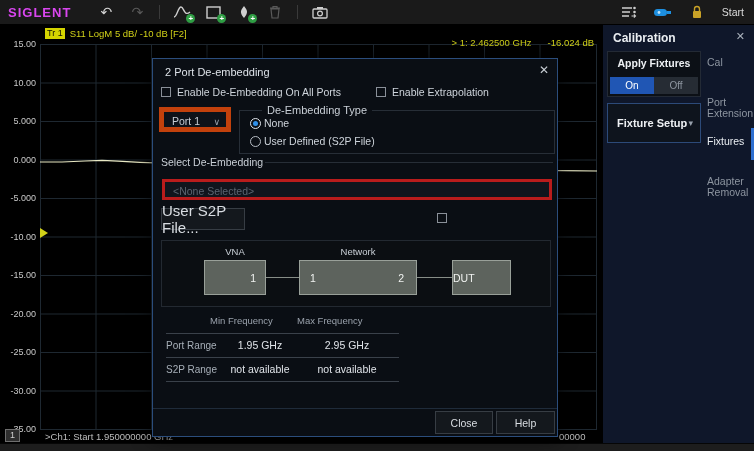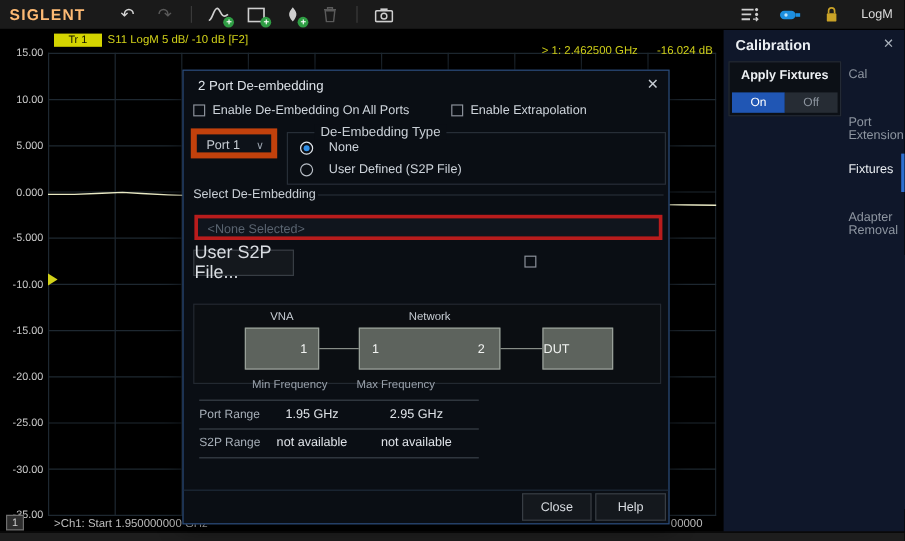--- a/index.html
+++ b/index.html
@@ -3,38 +3,38 @@
 <meta charset="utf-8">
 <style>
   * { margin:0; padding:0; box-sizing:border-box; }
   html,body { background:#000; }
   body { font-family:"Liberation Sans","DejaVu Sans",sans-serif; }
   #root { position:relative; width:754px; height:451px; background:#000; overflow:hidden; color:#ddd; }
 
   
   .toolbar { position:absolute; left:0; top:0; width:754px; height:25px; background:#1a1a1a;
              display:flex; align-items:center; border-bottom:1px solid #000; }
-  .logo { margin-left:8px; font-weight:bold; font-size:13px; letter-spacing:1px; color:#fdba74; }
+  .logo { margin-left:8px; font-weight:bold; font-size:13px; letter-spacing:1px; color:#d946ef; }
   .tools { display:flex; align-items:center; gap:13px; margin-left:26px; }
   .tool { position:relative; width:18px; height:16px; display:flex; align-items:center; justify-content:center;
           color:#d6d6d6; font-size:14px; line-height:1; cursor:pointer; }
   .tool.dim { color:#5a5a5a; }
   .tool svg { display:block; }
   .vsep { width:1px; height:14px; background:#3a3a3a; }
   .badge { position:absolute; right:-4px; bottom:-3px; width:9px; height:9px; border-radius:50%;
            background:#2f9e44; color:#fff; font-size:8px; line-height:9px; text-align:center; font-weight:bold; }
   .top-right { margin-left:auto; display:flex; align-items:center; gap:16px; margin-right:10px; }
   .local { font-size:10.5px; color:#dcdcdc; }
 
   
   .plot-region { position:absolute; left:0; top:25px; width:603px; height:418px; background:#000; }
   .ylab { position:absolute; left:0; width:36px; text-align:right; font-size:9px; color:#c9c9c9; }
   .grid-svg { position:absolute; left:40px; top:13px; }
   .trace-line-info { position:absolute; left:45px; top:3px; display:flex; align-items:center; gap:5px; font-size:9.5px; }
-  .tr-badge { background:#d4d400; color:#101000; padding:0 12px; font-size:9px; line-height:11px; }
+  .tr-badge { background:#d4d400; color:#101000; padding:0 2px; font-size:9px; line-height:11px; }
   .tr-text { color:#d2d219; }
   .marker-readout { position:absolute; top:12px; right:9px; display:flex; gap:16px; font-size:9.5px; color:#d2d219; }
   .ch-badge { position:absolute; left:5px; top:404px; width:15px; height:13px; border:1px solid #6e6e6e;
               background:#2e2e2e; color:#cfcfcf; font-size:9px; text-align:center; line-height:11px; }
   .ch-start { position:absolute; left:45px; top:406px; font-size:9.5px; color:#bdbdbd; }
   .ch-stop { position:absolute; left:559px; top:406px; font-size:9.5px; color:#bdbdbd; }
 
   
   .dialog { position:absolute; left:152px; top:58px; width:406px; height:379px; background:#0a0e14;
             border:1px solid #2b4d7c; z-index:5; box-shadow:0 0 18px rgba(0,0,0,.8); }
@@ -42,33 +42,33 @@
   .dlg-close { position:absolute; right:8px; top:4px; font-size:12px; color:#c7cdd4; cursor:pointer; }
   .cb-row { position:absolute; display:flex; align-items:center; gap:6px; font-size:10.5px; color:#ced4db; cursor:pointer; }
   .cbox { width:10px; height:10px; border:1px solid #8a9099; background:transparent; flex:0 0 auto; }
   .cb1 { left:8px; top:27px; } .cb2 { left:223px; top:27px; }
   .port-select { position:absolute; left:6px; top:48px; width:72px; height:25px; background:#0d1219;
                  border:5px solid #c2410c; display:flex; align-items:flex-end; font-size:10.5px; color:#c7cdd4; cursor:pointer; }
   .port-select .lbl { margin-left:8px; }
   .port-select .chev { margin-left:auto; margin-right:6px; font-size:9px; color:#9aa3ae; }
   .type-fieldset { position:absolute; left:86px; top:51px; width:316px; height:44px; border:1px solid #272e37; }
   .type-legend { position:absolute; top:-7px; left:22px; background:#0a0e14; padding:0 5px; font-size:11px; color:#c9cfd6; }
-  .radio-row { position:absolute; left:10px; display:flex; align-items:center; gap:13px; font-size:10.5px; color:#ced4db; cursor:pointer; }
+  .radio-row { position:absolute; left:10px; display:flex; align-items:center; gap:3px; font-size:10.5px; color:#ced4db; cursor:pointer; }
   .radio { width:11px; height:11px; border:1px solid #b7bdc5; border-radius:50%; position:relative; flex:0 0 auto; }
   .radio.sel { border-color:#dfe4ea; }
   .radio.sel::after { content:""; position:absolute; left:2px; top:2px; width:5px; height:5px; border-radius:50%; background:#2f8fe8; }
   .sel-label { position:absolute; left:8px; top:97px; font-size:10.5px; color:#c9cfd6; }
   .sel-line { position:absolute; left:112px; top:103px; width:288px; height:1px; background:#272e37; }
   .none-field { position:absolute; left:9px; top:120px; width:390px; height:21px; background:#10151d;
                 border:3px solid #b91c1c; font-size:10.5px; color:#5a6470; line-height:19px; padding-left:8px; cursor:pointer; }
   .btn { background:#14181d; border:1px solid #373d44; color:#d9dde2; font-size:10.5px;
          display:flex; align-items:center; justify-content:center; cursor:pointer; }
   .s2p-btn { position:absolute; left:8px; top:149px; width:84px; height:22px; font-size:15px; }
   .cb3 { left:284px; top:154px; }
-  .diagram-panel { position:absolute; left:8px; top:194px; width:390px; height:67px; background:#0b0e12; border:1px solid #232931; }
+  .diagram-panel { position:absolute; left:8px; top:181px; width:390px; height:67px; background:#0b0e12; border:1px solid #232931; }
   .diag-lbl { position:absolute; top:5px; text-align:center; font-size:9.5px; color:#c9cfd6; }
   .dbox { position:absolute; top:19px; height:35px; background:#5d635d; border:1px solid #99a099;
           color:#f1f3f1; font-size:10.5px; display:flex; align-items:center; }
   .dconn { position:absolute; top:36px; height:1px; background:#878d87; }
   .tbl-hdr { position:absolute; width:100px; font-size:9.5px; color:#9aa2ac; }
   .tbl-lbl { position:absolute; left:13px; font-size:10px; color:#a7afb8; }
   .tbl-val { position:absolute; width:100px; text-align:center; font-size:10.5px; color:#dfe3e8; }
   .tbl-line { position:absolute; left:13px; width:233px; height:1px; background:#3a414a; }
   .footer-line { position:absolute; left:0; top:349px; width:100%; height:1px; background:#1f2b3a; }
   .close-btn { position:absolute; left:282px; top:352px; width:58px; height:23px; }
@@ -153,21 +153,21 @@
             <rect x="13" y="3" width="4" height="3" fill="#1d8fe0"></rect>
             <circle cx="5" cy="4.5" r="1.4" fill="#bfe2f8"></circle>
           </svg>
       </span>
       <span class="tool">
         <svg width="12" height="14" viewBox="0 0 12 14">
             <path d="M3.5 6 V4 a2.5 2.5 0 0 1 5 0 V6" fill="none" stroke="#c9a227" stroke-width="1.4"></path>
             <rect x="2" y="6" width="8" height="7" rx="1" fill="#c9a227"></rect>
           </svg>
       </span>
-      <span class="local">LogM</span>
+      <span class="local">Start</span>
     </div>
   </div>
 
   <div class="plot-region">
     <span class="ylab" style="top:14px">15.00</span>
     <span class="ylab" style="top:53px">10.00</span>
     <span class="ylab" style="top:91px">5.000</span>
     <span class="ylab" style="top:130px">0.000</span>
     <span class="ylab" style="top:168px">-5.000</span>
     <span class="ylab" style="top:207px">-10.00</span>
@@ -226,20 +226,24 @@
     <span class="sb-close">✕</span>
 
     <div class="apply-panel">
       <span class="apply-lbl">Apply Fixtures</span>
       <div class="toggle">
         <span class="tg on">On</span>
         <span class="tg off">Off</span>
       </div>
     </div>
 
+    <div class="fixture-box">
+      <span class="lbl">Fixture Setup</span>
+      <span class="arr">▾</span>
+    </div>
 
     <span class="tab" style="top:32px">Cal</span>
     <span class="tab" style="top:72px">Port Extension</span>
     <span class="tab active" style="top:111px">Fixtures</span>
     <span class="tab" style="top:151px">Adapter Removal</span>
     <span class="active-bar"></span>
   </div>
 
   <div class="dialog">
     <span class="dlg-title">2 Port De-embedding</span>

